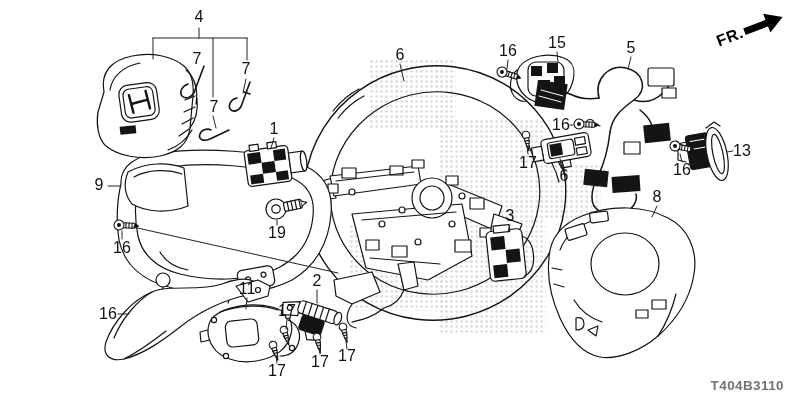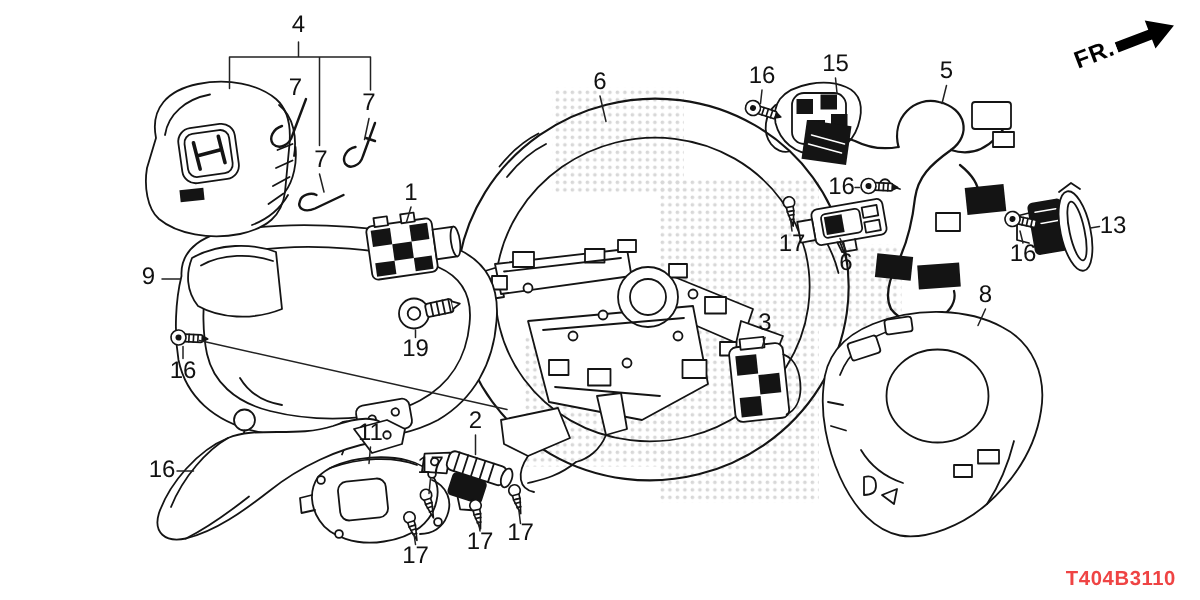--- a/index.html
+++ b/index.html
@@ -2,21 +2,21 @@
 <html><head>
 <meta charset="utf-8">
 <style>
   html,body{margin:0;padding:0;background:#fff;}
   .stage{position:relative;width:800px;height:400px;background:#fff;overflow:hidden;
          font-family:"Liberation Sans",sans-serif;}
   .art{position:absolute;left:0;top:0;}
   .co{position:absolute;transform:translate(-50%,-50%);font-size:16px;color:#111;
       line-height:1;white-space:nowrap;cursor:pointer;}
   .code{position:absolute;right:16px;bottom:7px;font-size:13.5px;font-weight:bold;
-        color:#ef4444;letter-spacing:.4px;}
+        color:#737373;letter-spacing:.4px;}
   .fr{position:absolute;left:716px;top:3px;width:88px;height:46px;display:flex;
       align-items:center;transform:rotate(-21deg);transform-origin:50% 60%;}
   .fr span{font-size:16px;font-weight:bold;color:#000;letter-spacing:.5px;}
   .fr svg{margin-left:2px;}
 </style>
 </head>
 <body>
 
 <div class="stage">
 

